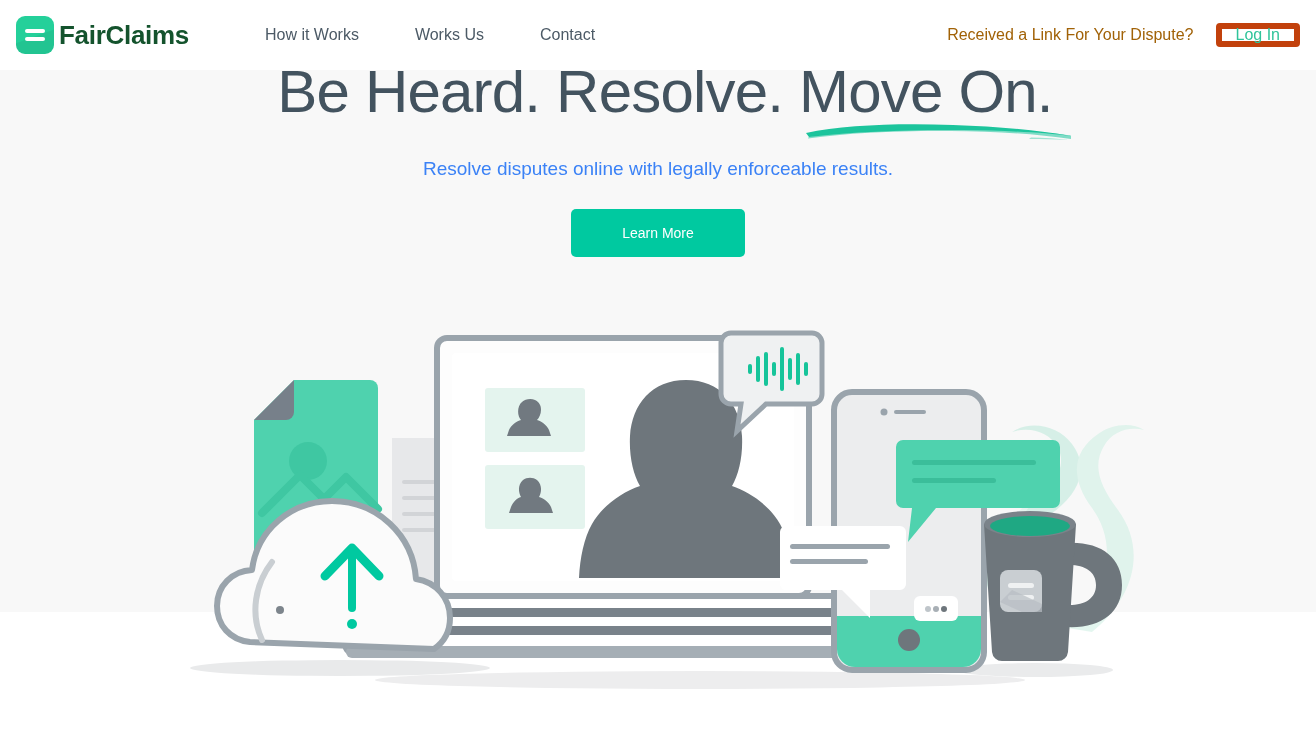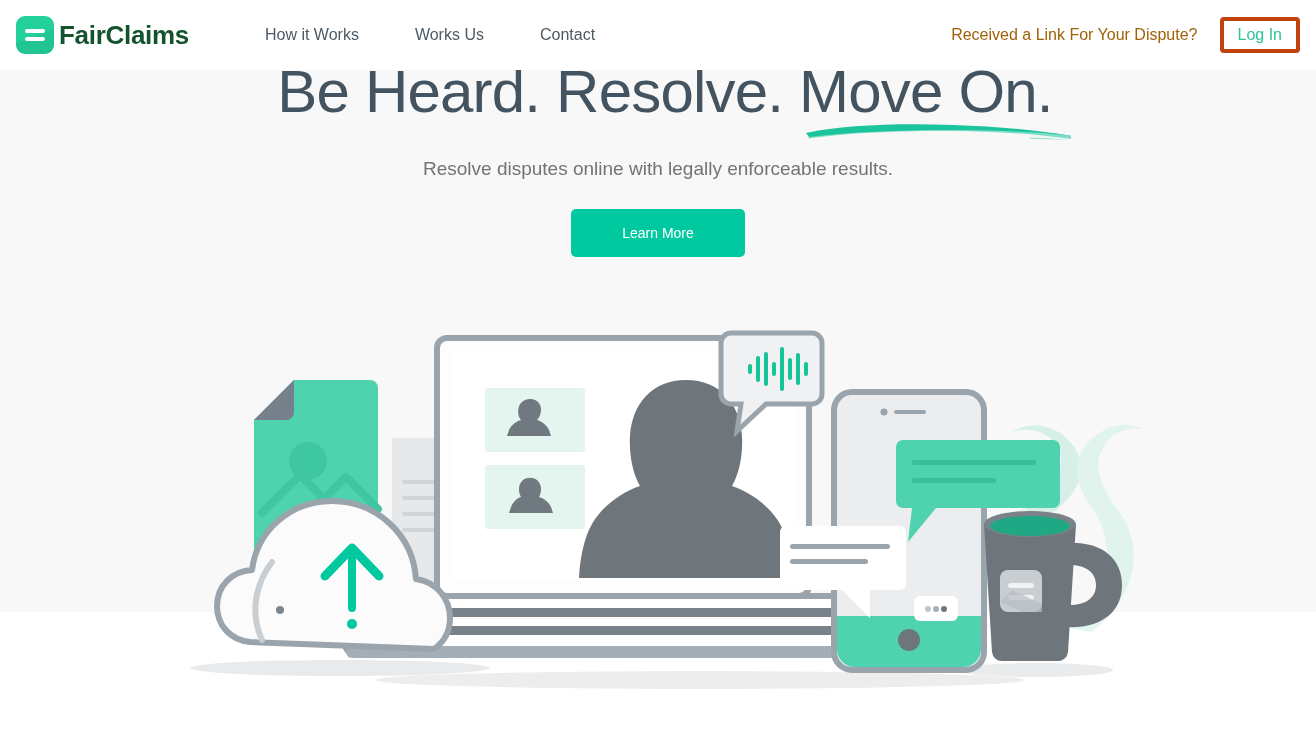--- a/index.html
+++ b/index.html
@@ -97,23 +97,23 @@
     color: #a16207;
     text-decoration: none;
     white-space: nowrap;
     margin-right: 22px;
   }
   .login-btn {
     display: inline-flex;
     align-items: center;
     justify-content: center;
     min-width: 70px;
-    height: 36px;
+    height: 24px;
     padding: 0 14px;
-    border: 4px solid #c2410c;
+    border: 6px solid #c2410c;
     border-radius: 4px;
     background: #ffffff;
     color: #2FC49A;
     font-size: 16px;
     font-family: inherit;
     cursor: pointer;
     white-space: nowrap;
   }
 
   
@@ -155,21 +155,21 @@
     left: 4px;
     bottom: -20px;
     width: 272px;
     height: 26px;
     pointer-events: none;
   }
 
   .subhead {
     margin-top: 34px;
     font-size: 19px;
-    color: #737373;
+    color: #3b82f6;
     line-height: 1.4;
   }
 
   .cta-wrap { margin-top: 26px; }
   .cta-btn {
     display: inline-flex;
     align-items: center;
     justify-content: center;
     width: 174px;
     height: 48px;

